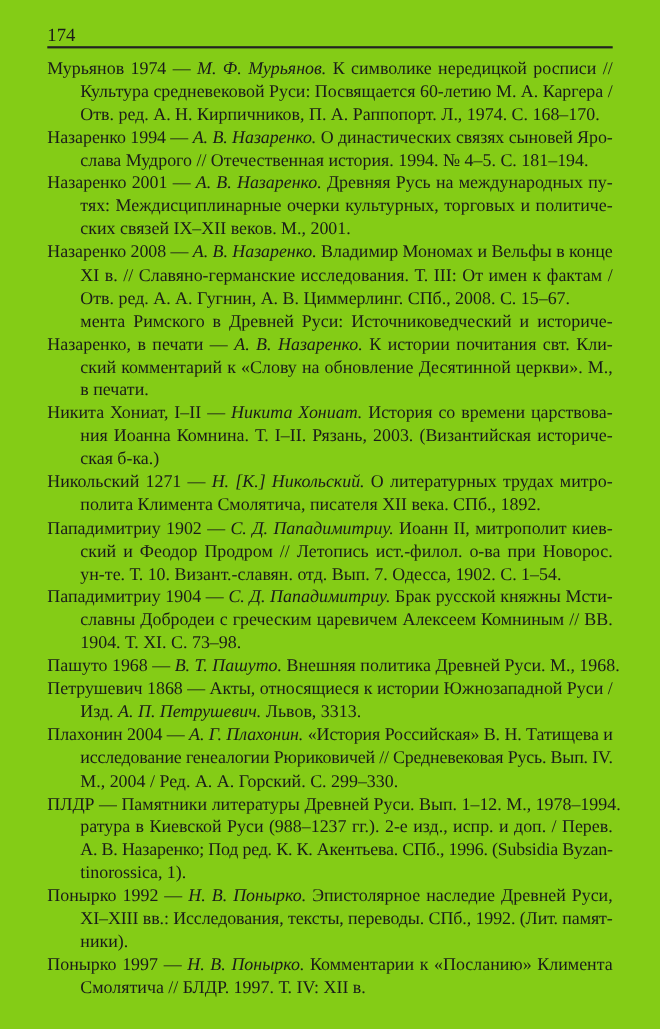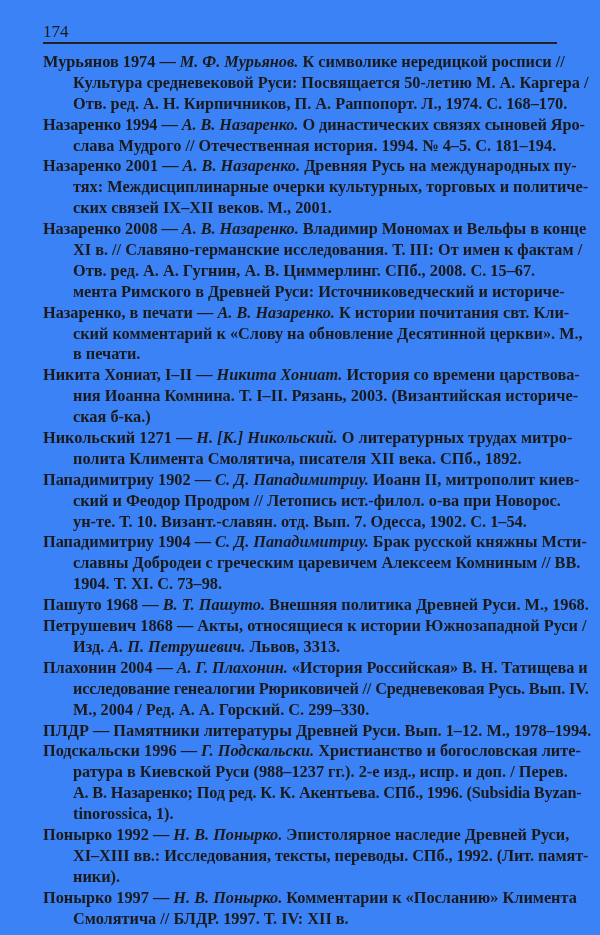--- a/index.html
+++ b/index.html
@@ -1,43 +1,43 @@
 <!DOCTYPE html>
 <html><head>
 <meta charset="utf-8">
 <style>
   html, body { margin:0; padding:0; background:#ffffff; }
   body { width:600px; height:935px; position:relative; overflow:hidden;
          font-family:"DejaVu Serif","Liberation Serif",serif; color:#1a1a1a; }
-  .page { position:absolute; left:0; top:0; width:600px; height:935px; background:#3b82f6; }
+  .page { position:absolute; left:0; top:0; width:600px; height:935px; background:#84cc16; }
   .header { position:absolute; left:43px; top:22px; width:514px; height:20px; }
   .page-num { position:absolute; left:0; top:0; font-family:"Liberation Serif",serif; font-size:17px; }
   .running-head { position:absolute; right:0; top:0; font-family:"Liberation Serif",serif; font-style:italic; font-size:16.5px; }
   .rule { position:absolute; left:43px; top:42px; width:514px; height:1.5px; background:#222; }
   .content { position:absolute; left:43px; top:52px; width:514px; }
   .entry { margin:0; }
   .line { display:block; height:20.9px; line-height:20.9px; font-family:"Liberation Serif",serif; font-size:16.3px;
-          white-space:nowrap; text-align:justify; text-align-last:justify;font-weight:bold; }
+          white-space:nowrap; text-align:justify; text-align-last:justify; }
   .line.first { padding-left:0; }
   .line.cont { padding-left:30px; }
   .line.last { text-align-last:left; }
   .it { font-style:italic; }
 </style>
 </head>
 <body>
 
 <div class="page">
   <div class="header">
     <span class="page-num">174</span>
   </div>
   <div class="rule"></div>
   <div class="content" id="content">
       <div class="entry">
         <span class="line first" style="word-spacing: 0.0015625px;"><span>Мурьянов 1974 — </span><span class="it">М. Ф. Мурьянов.</span><span> К символике нередицкой росписи //</span></span>
-        <span class="line cont" style="letter-spacing: -0.00336538px;"><span>Культура средневековой Руси: Посвящается 50-летию М. А. Каргера /</span></span>
+        <span class="line cont" style="letter-spacing: -0.00336538px;"><span>Культура средневековой Руси: Посвящается 60-летию М. А. Каргера /</span></span>
         <span class="line cont last"><span>Отв. ред. А. Н. Кирпичников, П. А. Раппопорт. Л., 1974. С. 168–170.</span></span>
       </div>
       <div class="entry">
         <span class="line first" style="letter-spacing: -0.0509511px;"><span>Назаренко 1994 — </span><span class="it">А. В. Назаренко.</span><span> О династических связях сыновей Яро-</span></span>
         <span class="line cont last"><span>слава Мудрого // Отечественная история. 1994. № 4–5. С. 181–194.</span></span>
       </div>
       <div class="entry">
         <span class="line first"><span>Назаренко 2001 — </span><span class="it">А. В. Назаренко.</span><span> Древняя Русь на международных пу-</span></span>
         <span class="line cont"><span>тях: Междисциплинарные очерки культурных, торговых и политиче-</span></span>
         <span class="line cont last"><span>ских связей IX–XII веков. М., 2001.</span></span>
@@ -81,21 +81,20 @@
       </div>
       <div class="entry">
         <span class="line first" style="letter-spacing: -0.067029px;"><span>Плахонин 2004 — </span><span class="it">А. Г. Плахонин.</span><span> «История Российская» В. Н. Татищева и</span></span>
         <span class="line cont" style="letter-spacing: -0.166045px;"><span>исследование генеалогии Рюриковичей // Средневековая Русь. Вып. IV.</span></span>
         <span class="line cont last"><span>М., 2004 / Ред. А. А. Горский. С. 299–330.</span></span>
       </div>
       <div class="entry">
         <span class="line first last"><span>ПЛДР — Памятники литературы Древней Руси. Вып. 1–12. М., 1978–1994.</span></span>
       </div>
       <div class="entry">
-        <span class="line first" style="word-spacing: 0.00390625px;"><span>Подскальски 1996 — </span><span class="it">Г. Подскальски.</span><span> Христианство и богословская лите-</span></span>
         <span class="line cont"><span>ратура в Киевской Руси (988–1237 гг.). 2-е изд., испр. и доп. / Перев.</span></span>
         <span class="line cont" style="letter-spacing: -0.183319px;"><span>А. В. Назаренко; Под ред. К. К. Акентьева. СПб., 1996. (Subsidia Byzan-</span></span>
         <span class="line cont last"><span>tinorossica, 1).</span></span>
       </div>
       <div class="entry">
         <span class="line first"><span>Понырко 1992 — </span><span class="it">Н. В. Понырко.</span><span> Эпистолярное наследие Древней Руси,</span></span>
         <span class="line cont" style="letter-spacing: -0.0792572px;"><span>XI–XIII вв.: Исследования, тексты, переводы. СПб., 1992. (Лит. памят-</span></span>
         <span class="line cont last"><span>ники).</span></span>
       </div>
       <div class="entry">

